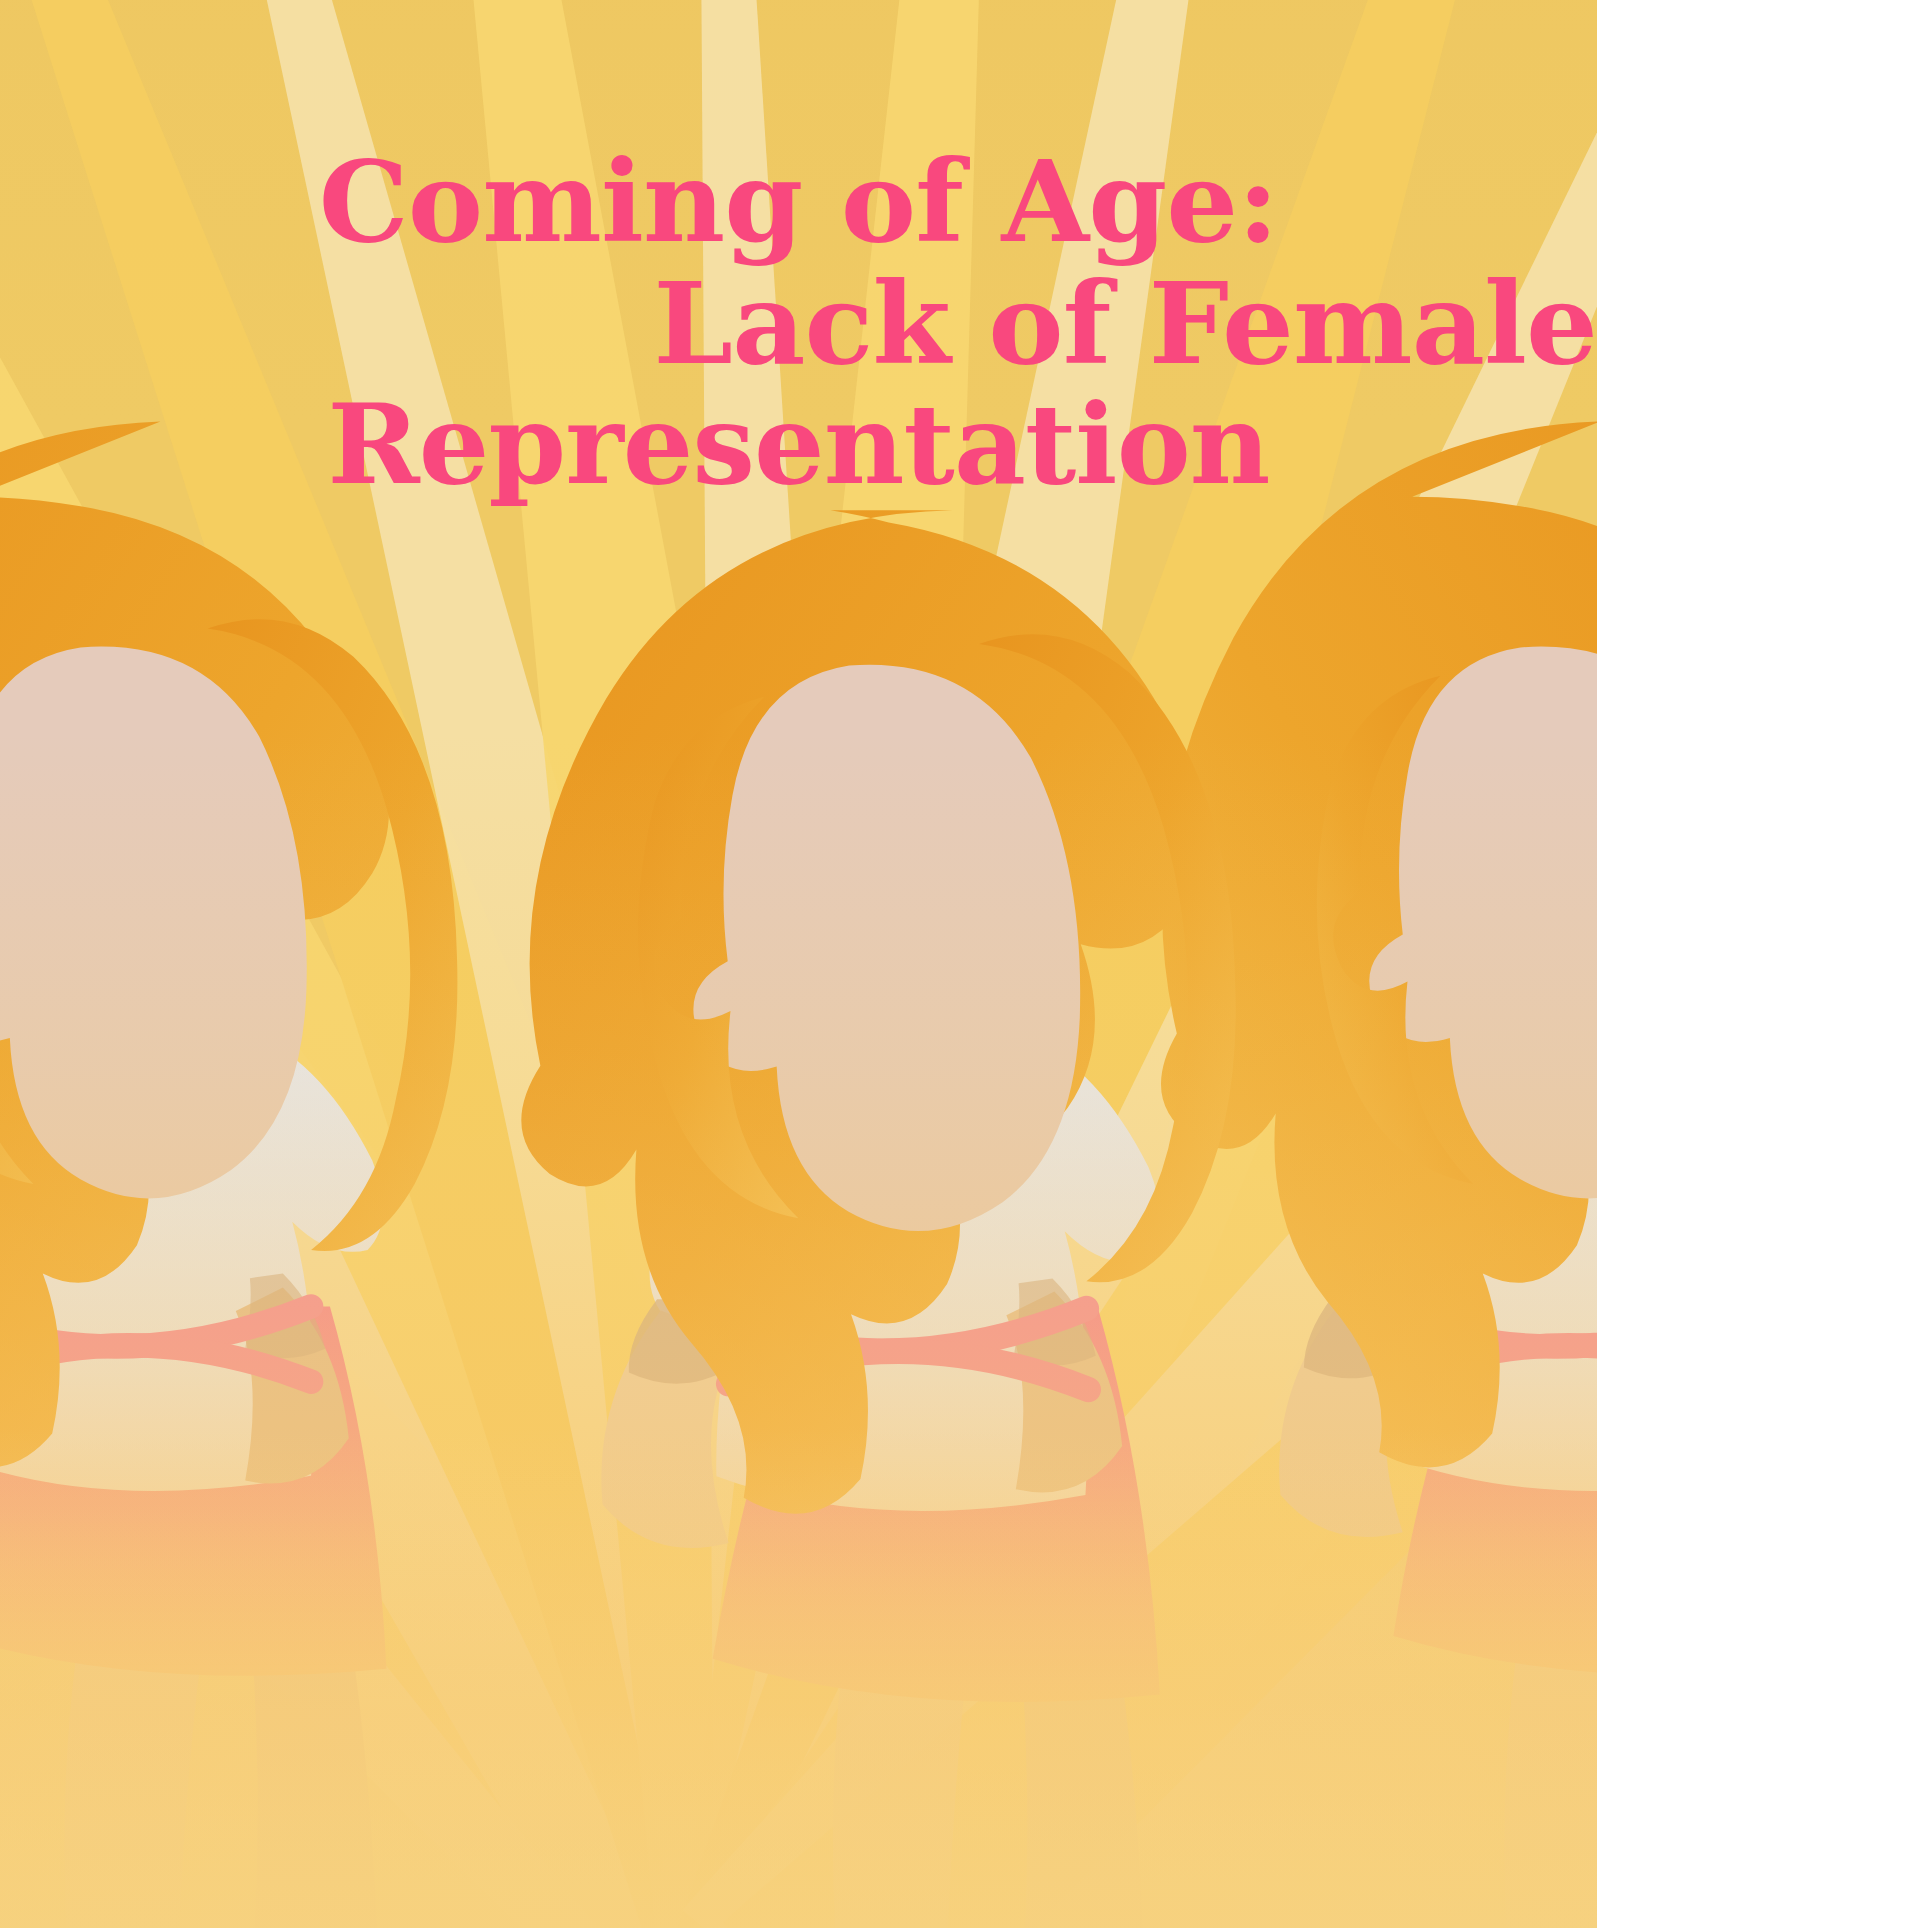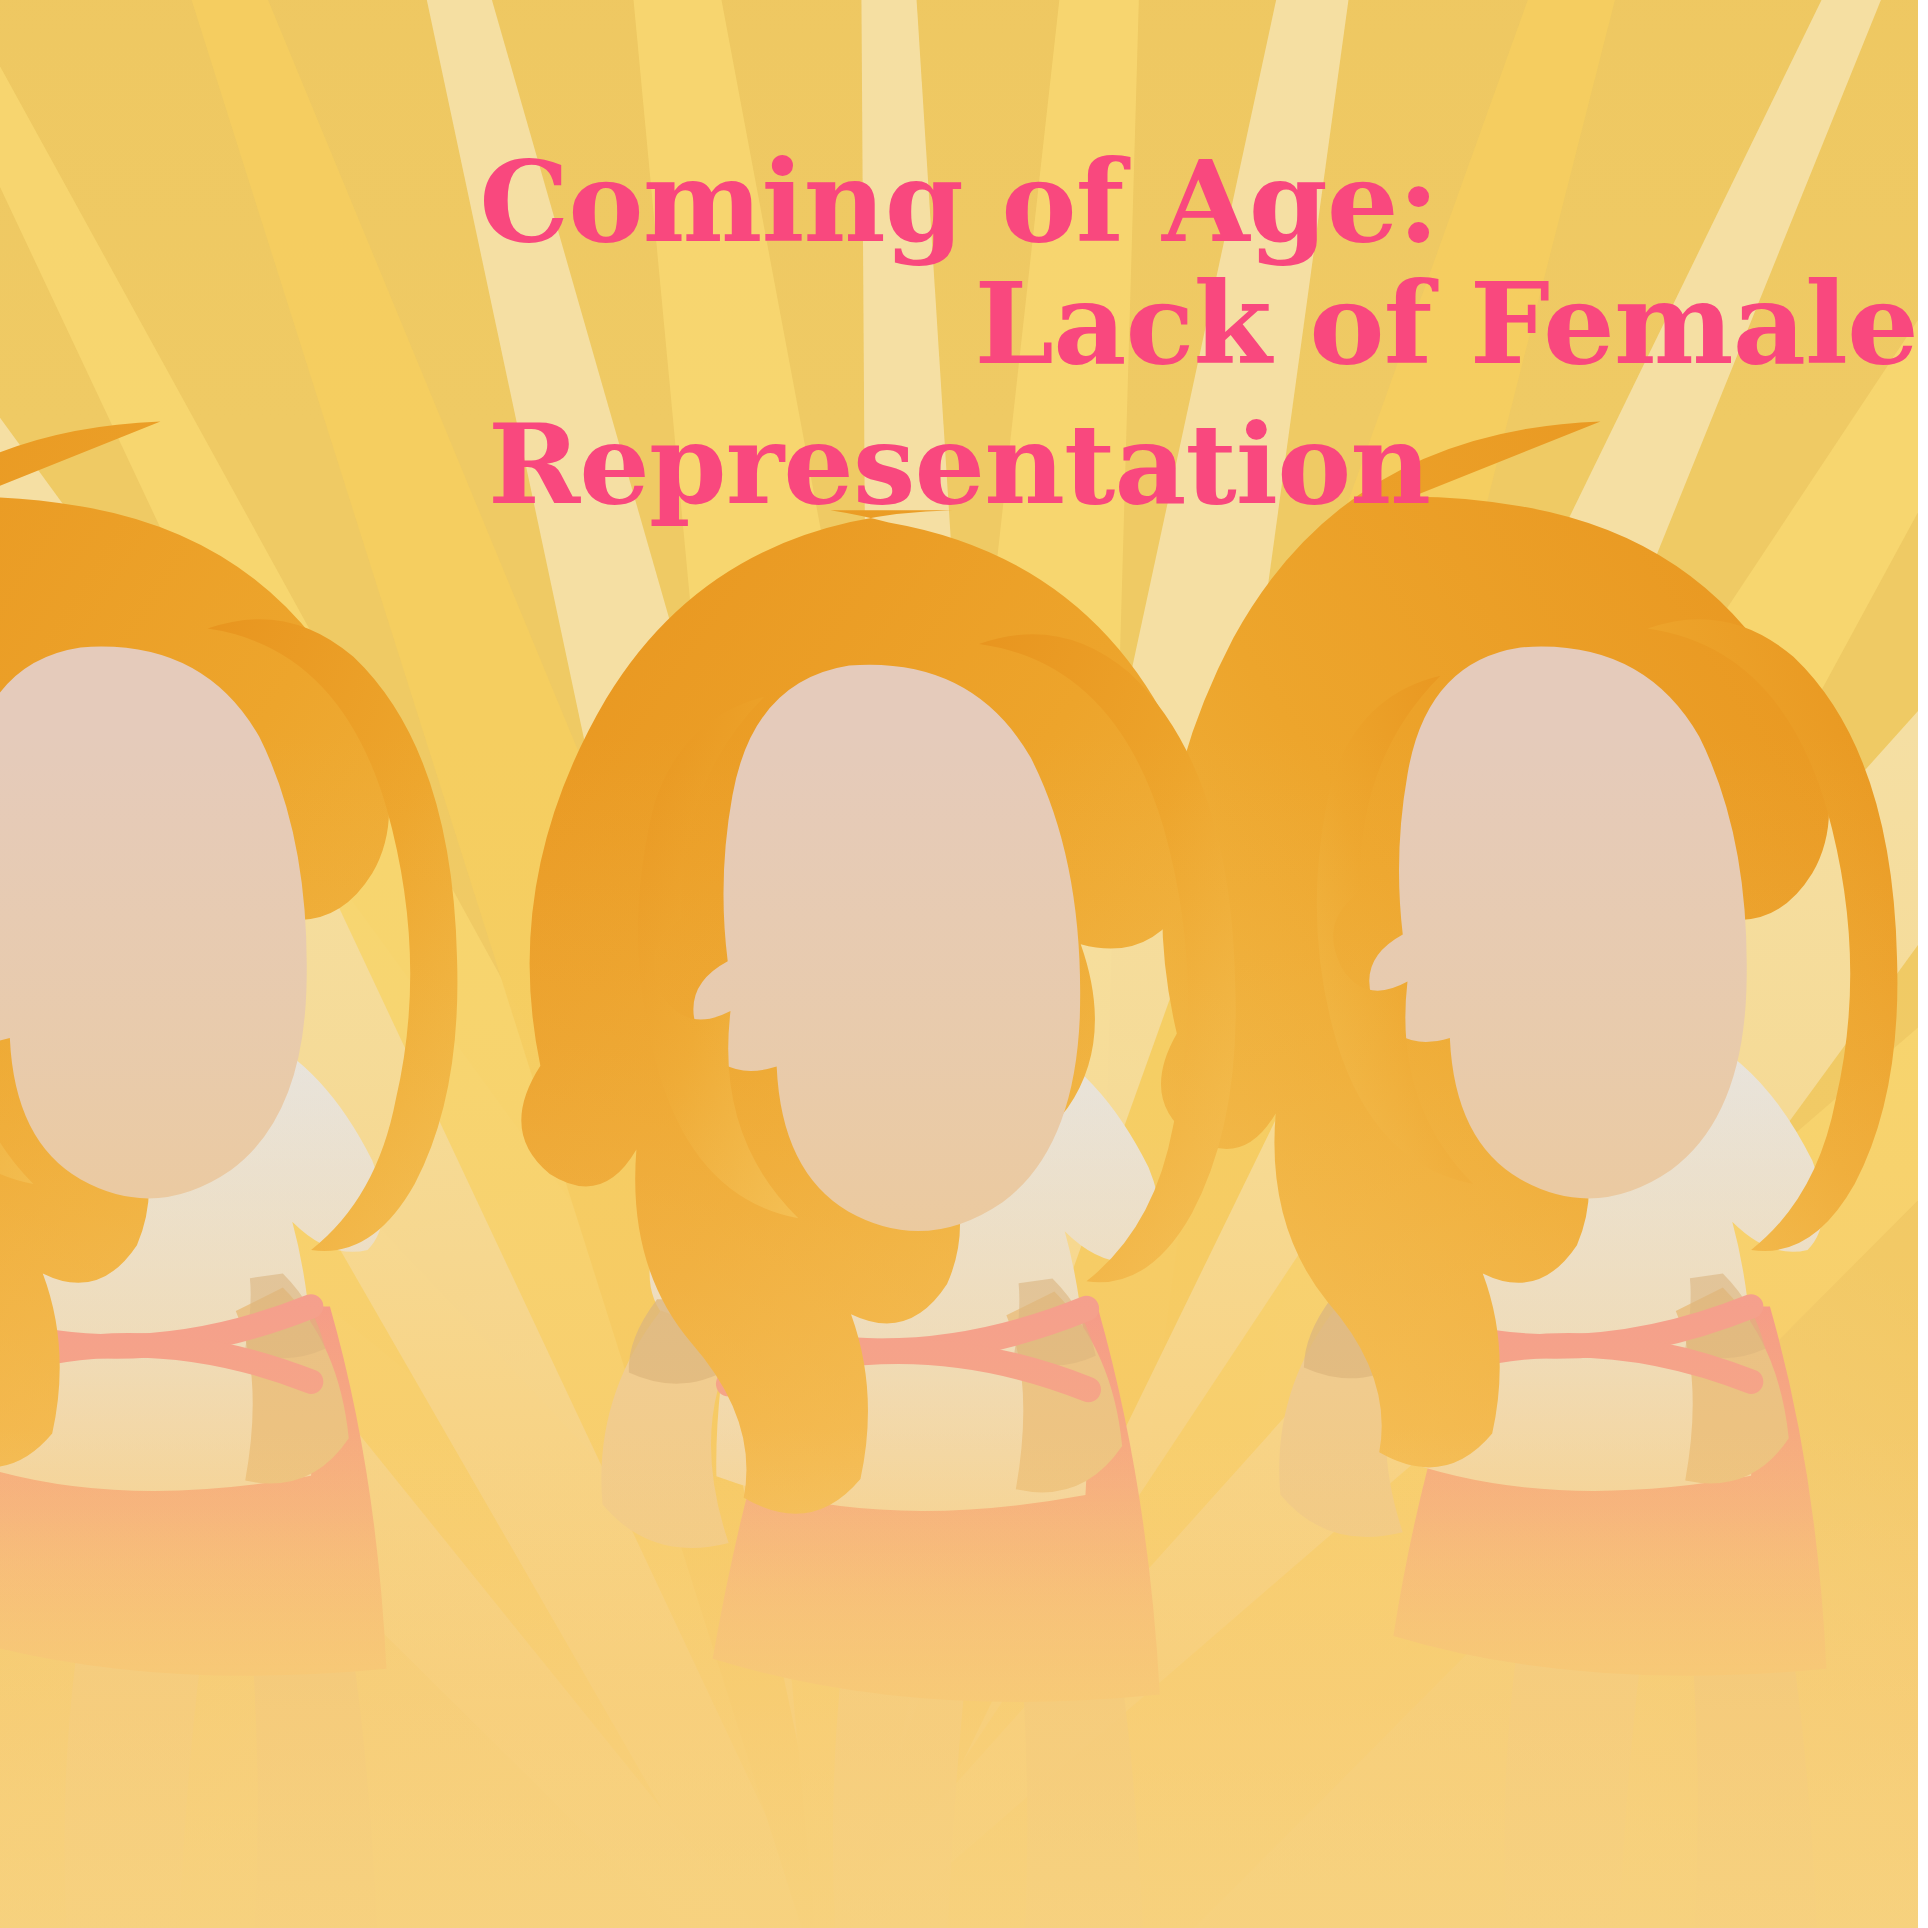--- a/index.html
+++ b/index.html
@@ -1,22 +1,21 @@
 <!DOCTYPE html>
 <html style="font-size:15px"><head>
 <meta charset="utf-8">
 <style>
   html,body{margin:0;padding:0;background:#fff;}
   #poster{
     position:relative;
-    width:1888px;height:1928px;
+    width:1597px;height:1928px;
     overflow:hidden;
     font-family:"Liberation Serif", serif;
     background:#F2D884;
-    padding-left:30px;
   }
   
   .bg-base{
     position:absolute;inset:0;
     background:
       radial-gradient(ellipse 1412px 1177px at 50% 112%, #F6E6B4 0%, #F4E0A6 28%, #F2D98F 58%, #EFCF72 85%, #EFCA64 100%);
   }
   .bg-vign{
     position:absolute;inset:0;
     background:linear-gradient(180deg, rgba(238,198,96,.55) 0%, rgba(238,198,96,0) 22%);
@@ -72,21 +71,21 @@
     color:#F9487E;
     font-family:"DejaVu Serif", serif;
     font-weight:700;
     font-size:111px;
     line-height:1.08;
     letter-spacing:-0.9px;
     text-rendering:optimizeLegibility;
   }
   .t1{font-size:113px;}
   .t2{font-size:113px;text-align:right;}
-  .t3{font-size:111px;margin-top:20px;}
+  .t3{font-size:111px;}
 </style>
 </head>
 <body>
 
 <div id="poster">
 
   <div class="bg-base"></div>
   <div class="bg-vign"></div>
 
   <div class="rays">

